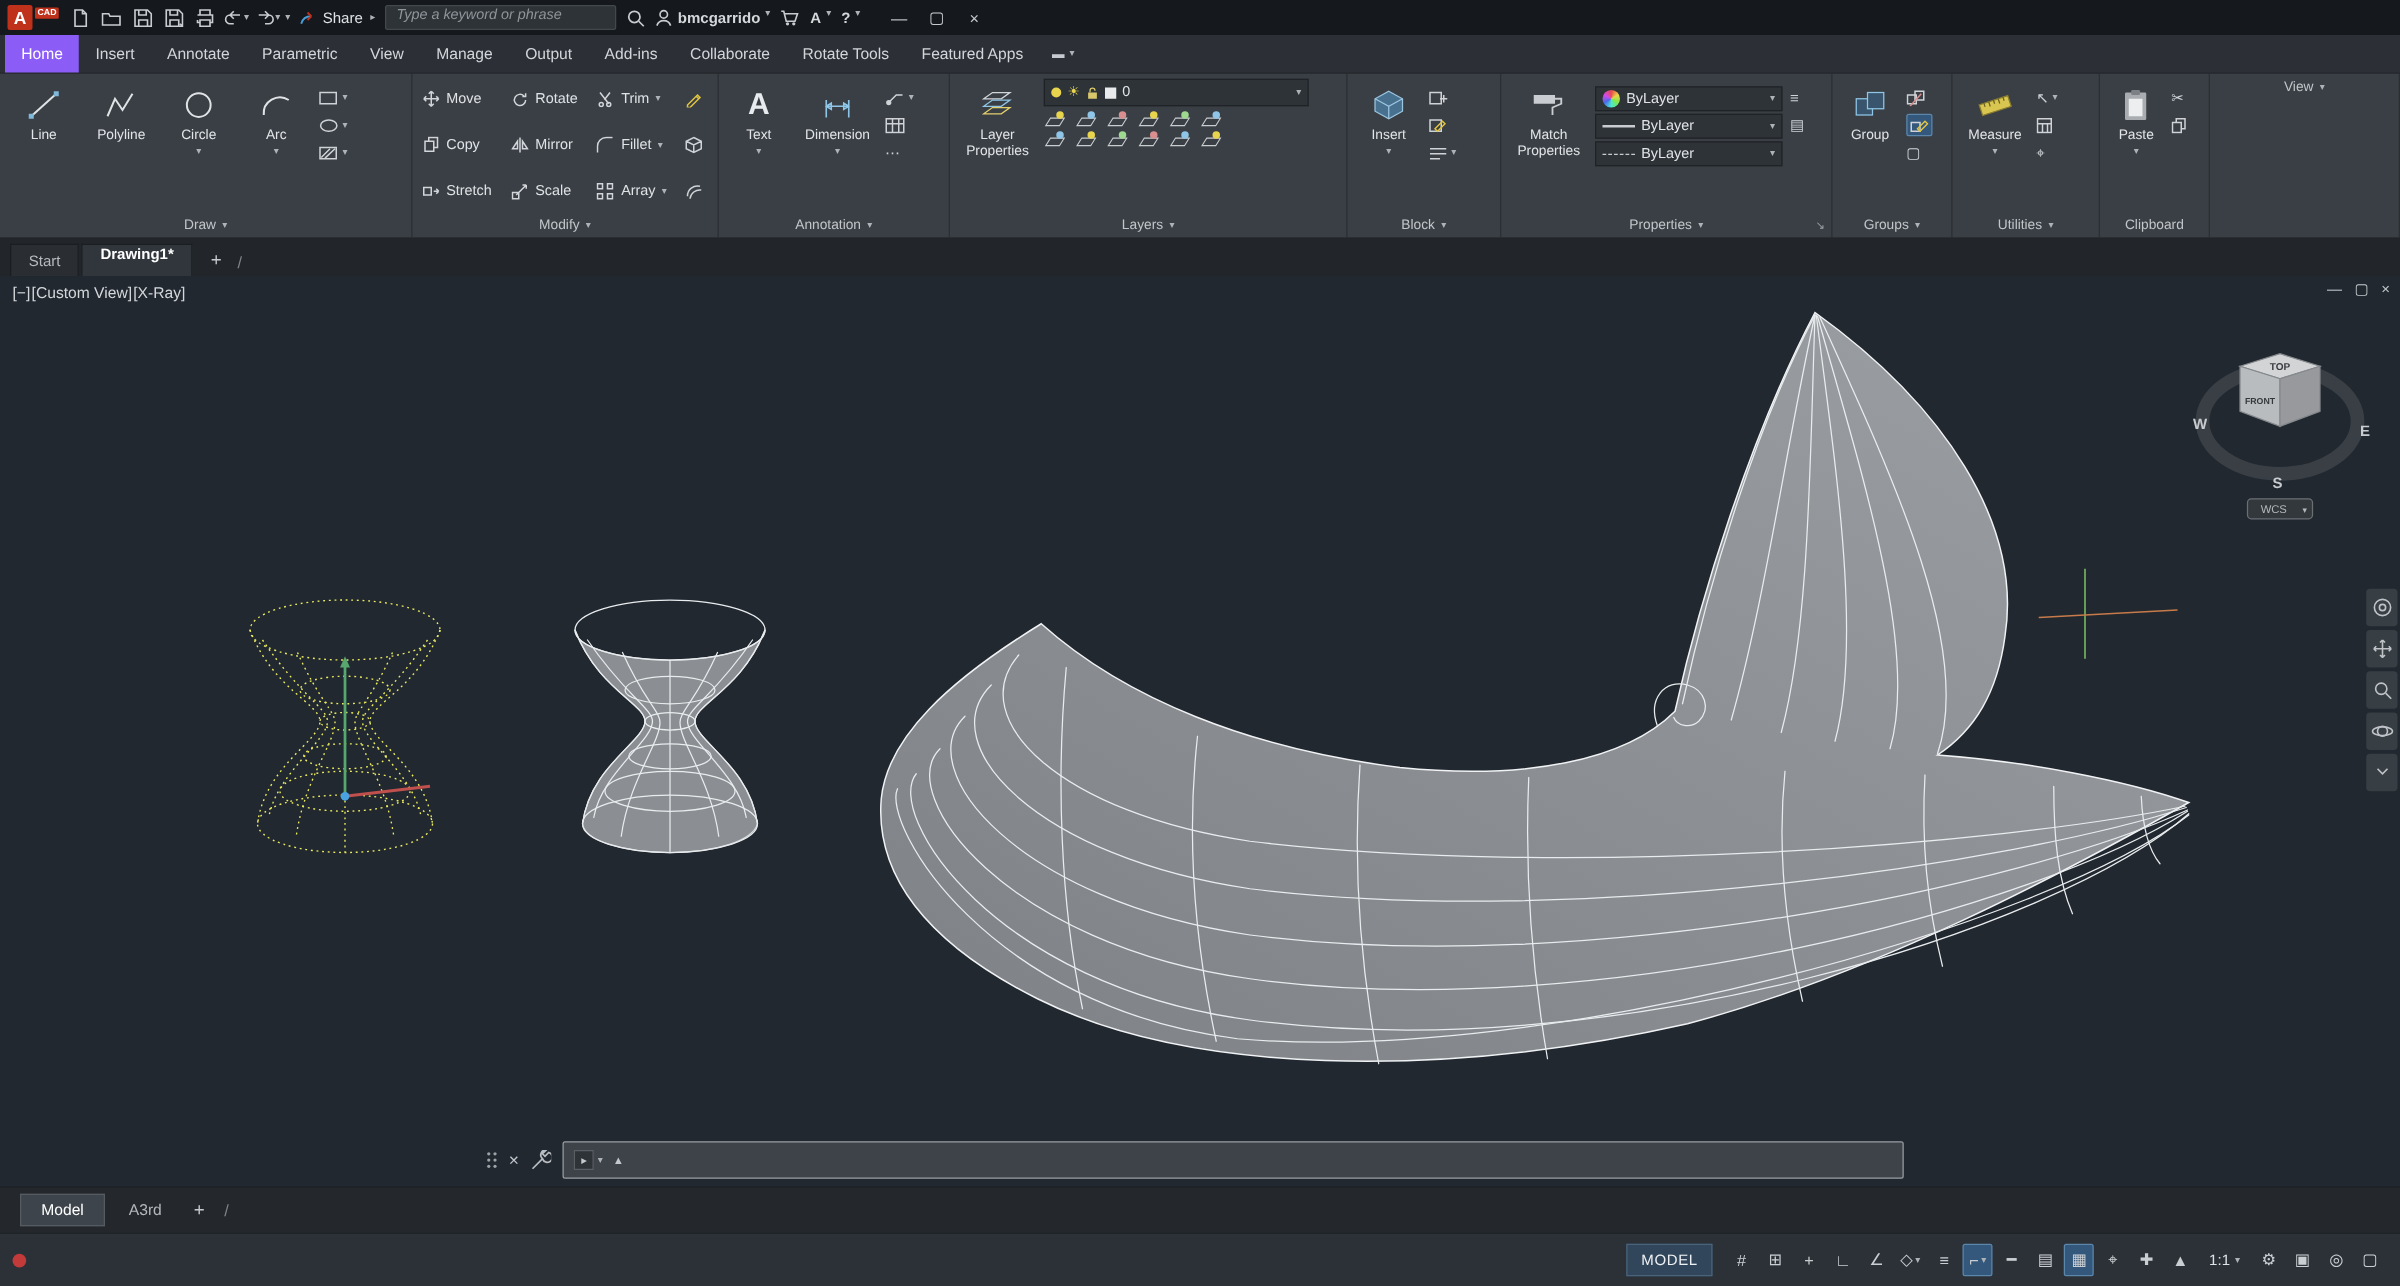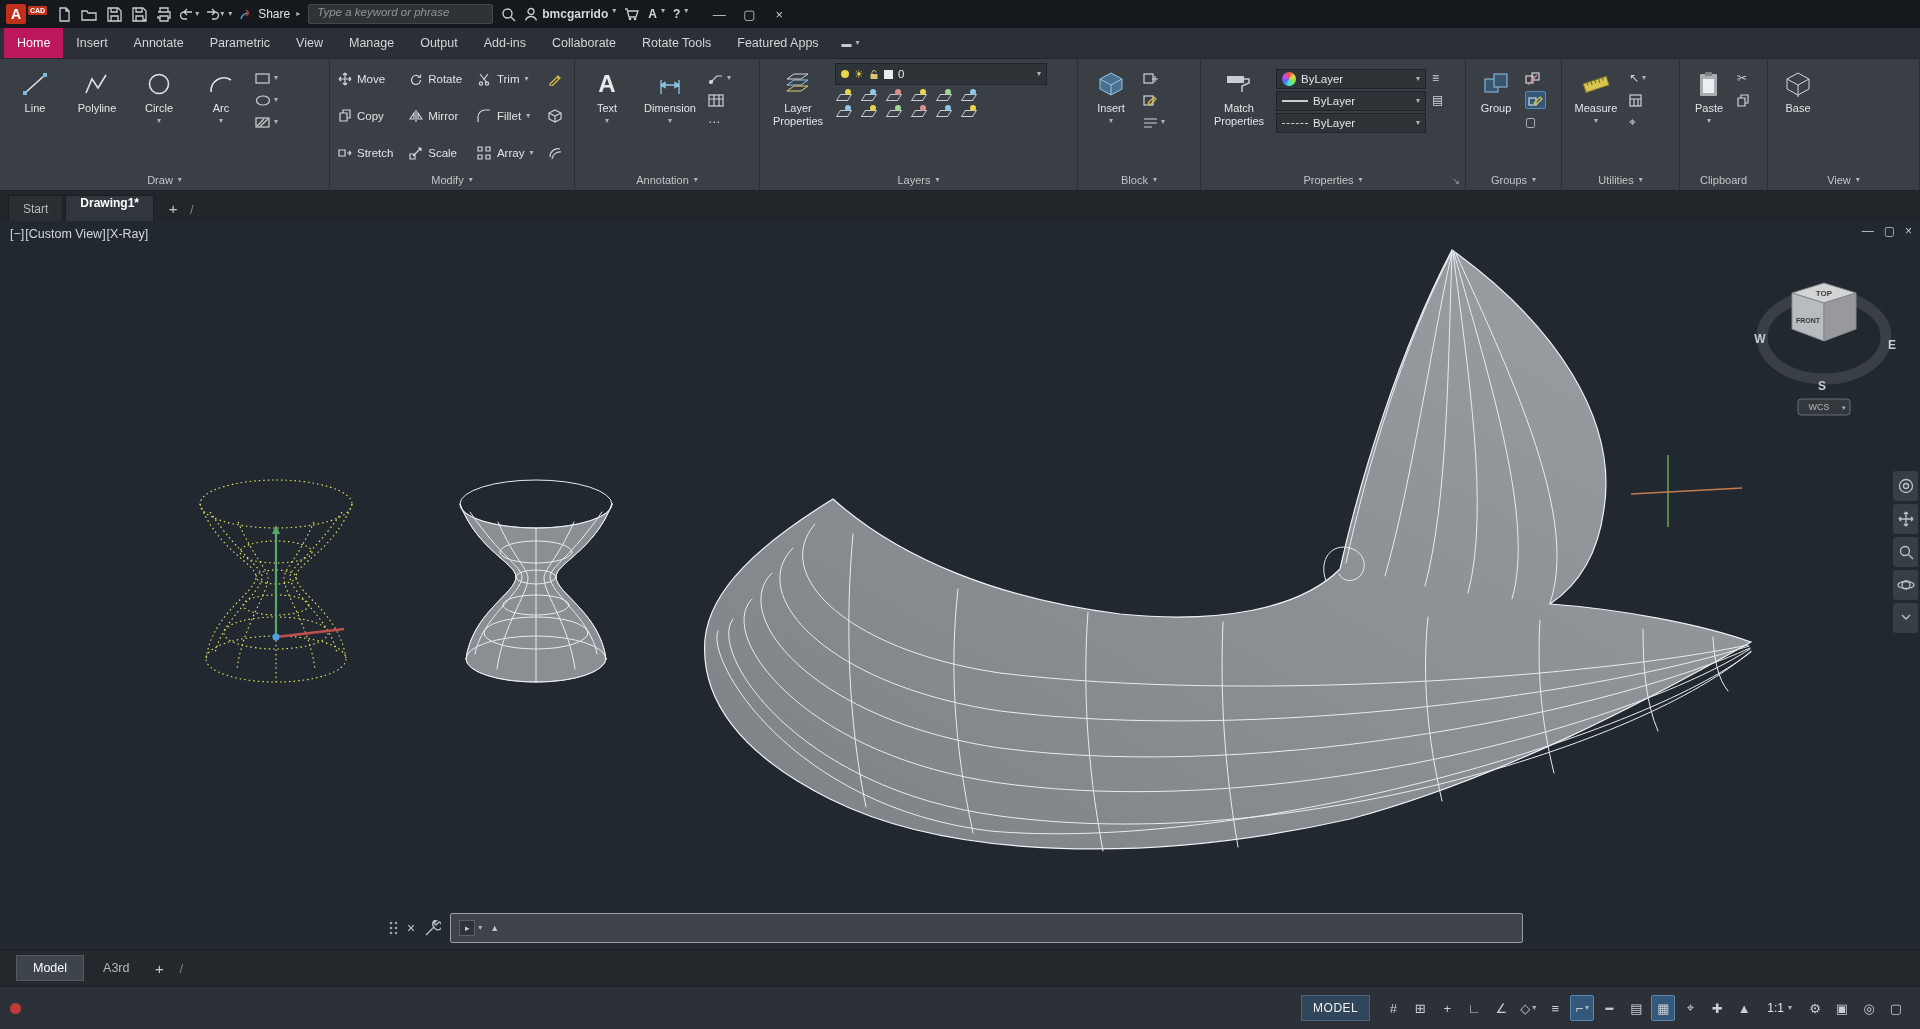--- a/index.html
+++ b/index.html
@@ -20,21 +20,21 @@
   .tb-right{display:flex;align-items:center;gap:8px;}
   .search-pill{width:185px;height:20px;background:#2e3338;border:1px solid #43484d;border-radius:2px;display:flex;align-items:flex-start;padding:0 6px;}
   .search-pill input{flex:1;background:transparent;border:none;outline:none;color:#c6cace;font-size:11.5px;font-style:italic;}
   .search-pill input::placeholder{color:#8f959a;font-style:italic;}
   .tb-user{display:flex;gap:4px;color:#d4d8db;font-weight:bold;}
   .winbtns{display:flex;margin-left:8px;}
   .winbtn{width:30px;height:24px;display:flex;align-items:center;justify-content:center;color:#c6cace;font-size:13px;}
   
   .rtabs{height:31px;background:#2c3036;display:flex;align-items:stretch;padding-left:4px;border-bottom:1px solid #23262a;}
   .rtab{padding:0 13px;display:flex;align-items:center;color:#d2d6da;font-size:12.5px;cursor:default;}
-  .rtab.active{background:#be185d;color:#fff;}
+  .rtab.active{background:#8b5cf6;color:#fff;}
   .rtab-toggle{display:flex;align-items:center;gap:4px;margin-left:10px;color:#c6cace;font-size:10px;}
   
   .ribbon{height:132px;background:#3a3f45;display:flex;border-bottom:1px solid #1d2024;}
   .panel{display:flex;flex-direction:column;border-right:1px solid #2b2e33;}
   .pbody{flex:1;display:flex;padding:4px 7px 0 7px;gap:6px;align-items:flex-start;}
   .plabelrow{height:21px;display:flex;align-items:center;justify-content:center;gap:5px;color:#c2c6ca;font-size:11px;position:relative;}
   .launcher{position:absolute;right:5px;bottom:4px;color:#9da2a6;font-size:9px;}
   .bigbtn{width:56px;display:flex;flex-direction:column;align-items:center;gap:2px;color:#e2e5e8;font-size:11px;padding-top:5px;text-align:center;white-space:pre-line;line-height:1.15;}
   .bigbtn .ic{height:32px;display:flex;align-items:center;justify-content:center;}
   .srow{display:flex;align-items:center;gap:5px;height:25px;color:#dfe3e6;font-size:11.5px;white-space:nowrap;}
@@ -673,29 +673,20 @@
               </svg>
             </span>
         </div>
       </div>
       <div class="plabelrow">
         <span>Clipboard</span>
       </div>
     </div>
 
     <div class="panel" style="flex:1">
-      <div class="pbody">
-        <div class="bigbtn" style="width:46px">
-          <span class="ic"><svg width="27" height="26">
-                <path d="M13 2 24 8v10l-11 6L2 18V8z" fill="none" stroke="#d2d6da"></path>
-                <path d="M2 8l11 6 11-6M13 14v12" stroke="#d2d6da" fill="none"></path>
-              </svg></span>
-          <span>Base</span>
-        </div>
-      </div>
       <div class="plabelrow">
         <span>View</span>
           <span class="caret">▾</span>
       </div>
     </div>
   </section>
 
   <div class="filetabs">
     <span class="ftab">
         <span>Start</span>

